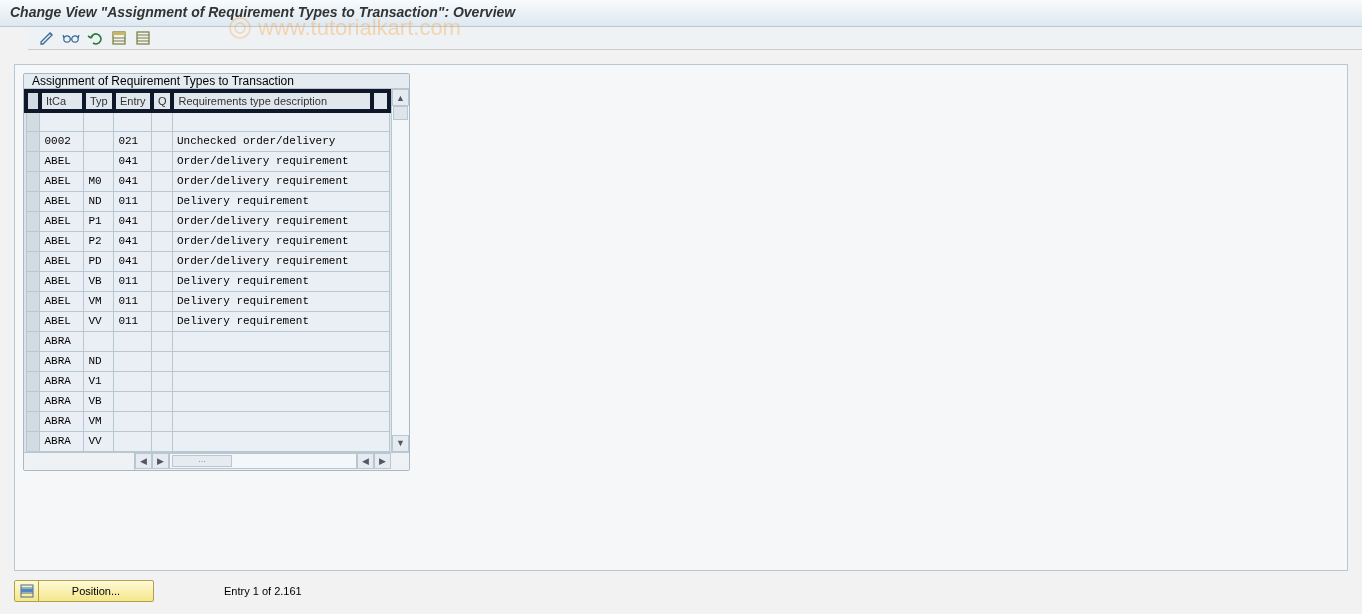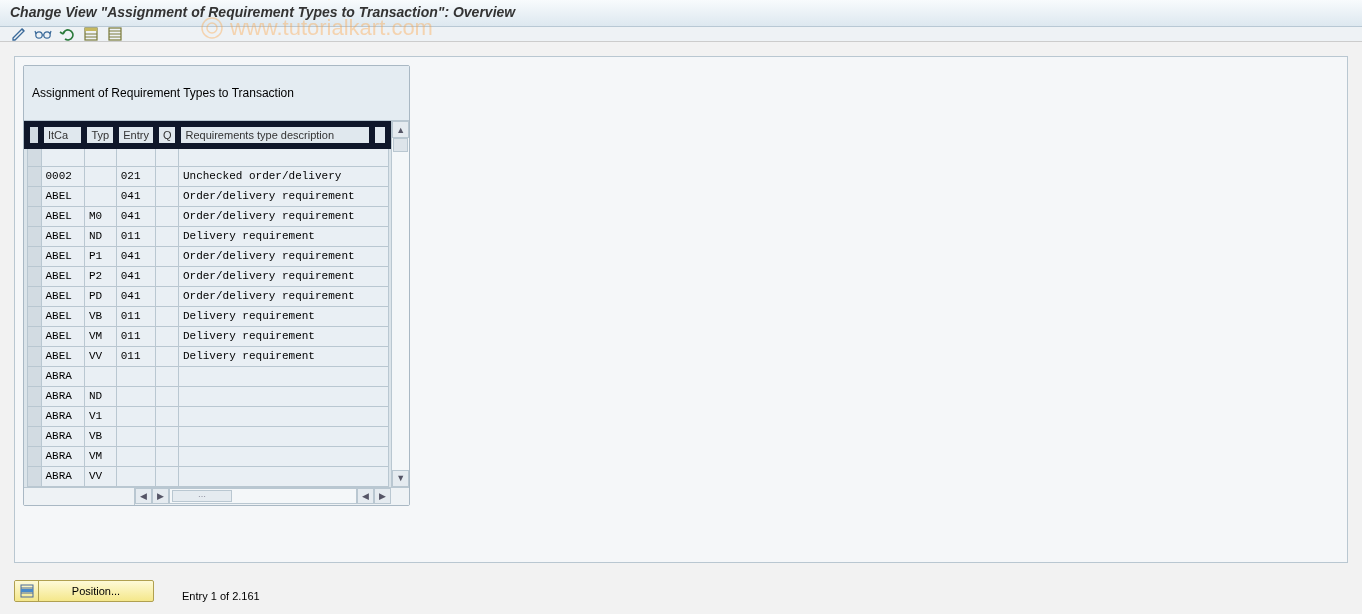--- a/index.html
+++ b/index.html
@@ -22,22 +22,23 @@
       color: #333;
       height: 27px;
     }
     .toolbar {
       background: #eef2f5;
       border-bottom: 1px solid #ccc;
       padding: 6px 10px;
       display: flex;
       align-items: center;
       gap: 6px;
-      height: 15px;
+      height: 23px;
       position: relative;
+      margin-left: 28px;
     }
     .tb-icon {
       width: 18px;
       height: 18px;
       display: flex;
       align-items: center;
       justify-content: center;
       cursor: pointer;
       border-radius: 2px;
     }
@@ -57,36 +58,36 @@
       padding: 14px;
     }
     .panel {
       background: #dbe4ea;
       border: 1px solid #a9b8c4;
       width: 387px;
       border-radius: 2px;
     }
     .panel-title {
       background: #e4ecf2;
-      padding: 20px 8px;
+      padding: 0 8px;
       font-size: 12px;
       border-bottom: 1px solid #b9c7d1;
     }
     .tbl-wrap {
       display: flex;
       background: #dbe4ea;
     }
     .tbl {
       border-collapse: collapse;
       font-size: 11px;
       background: #dbe4ea;
     }
     .tbl th {
       background: #e0e8ee;
-      border: 6px solid #0f172a;
+      border: 4px solid #0f172a;
       padding: 2px 4px;
       text-align: left;
       font-weight: normal;
       color: #333;
       height: 19px;
     }
     .tbl td {
       border: 1px solid #b9c7d1;
       background: #e9eff4;
       padding: 2px 4px;
@@ -180,22 +181,22 @@
       align-items: center;
       justify-content: center;
       color: #889;
       font-size: 8px;
     }
     .footer {
       position: absolute;
       bottom: 12px;
       left: 14px;
       display: flex;
-      align-items: flex-end;
-      gap: 28px;
+      align-items: center;
+      gap: 70px;
     }
     .pos-btn {
       display: flex;
       align-items: center;
       gap: 0;
       border: 1px solid #b0a050;
       background: linear-gradient(to bottom, #fefad8, #f4e78a);
       height: 22px;
       cursor: pointer;
       border-radius: 2px;

